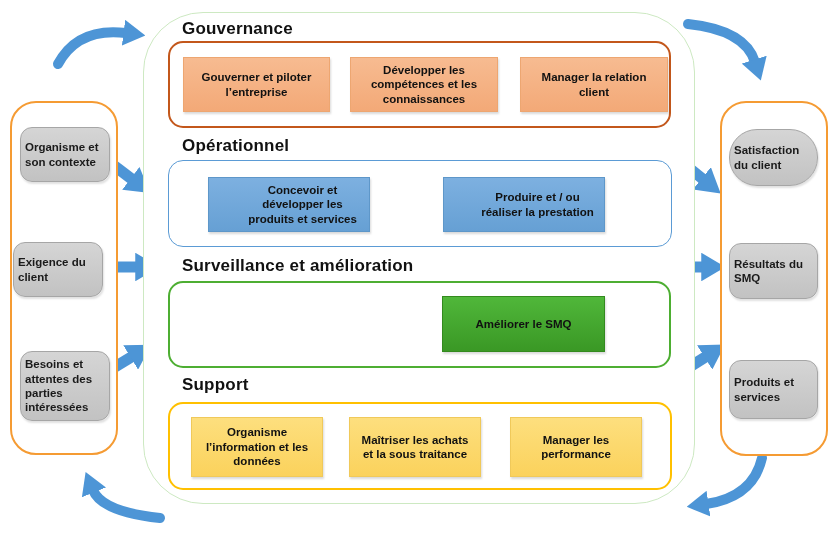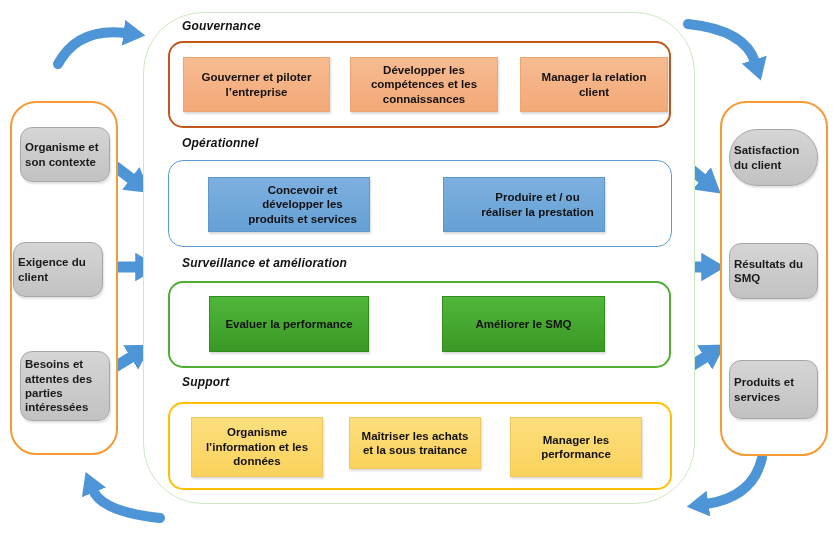--- a/index.html
+++ b/index.html
@@ -13,21 +13,21 @@
   .io-box{
     background:linear-gradient(#d5d5d5,#c2c2c2);
     border:1.5px solid #A6A6A6;border-radius:12px;
     display:flex;align-items:center;justify-content:center;text-align:left;
     font-weight:bold;font-size:11.5px;line-height:1.25;color:#1a1a1a;padding:3px 4px;
     box-shadow:1px 2px 2px rgba(0,0,0,.12);
   }
   
   .process-area{border:1.5px solid #CDE9C2;border-radius:60px;background:#fff;}
   .section-title{
-    font-style:italic;font-weight:bold;font-size:12px;color:#111;
+    font-weight:bold;font-size:17px;color:#111;
     white-space:nowrap;letter-spacing:.2px;
   }
   .section-frame{border-radius:15px;background:#fff;}
   .frame-governance{border:2px solid #C3571B;}
   .frame-operational{border:1.5px solid #5B9BD5;}
   .frame-surveillance{border:2px solid #4DAE32;}
   .frame-support{border:2px solid #FFC000;}
   .proc-box{
     display:flex;align-items:center;justify-content:center;text-align:center;
     font-weight:bold;font-size:11.5px;line-height:1.25;color:#111;padding:3px 5px;
@@ -79,27 +79,26 @@
   <div class="abs proc-box box-governance" style="left:350px;top:57px;width:148px;height:55px;">Développer les compétences et les connaissances</div>
   <div class="abs proc-box box-governance" style="left:520px;top:57px;width:148px;height:55px;">Manager la relation client</div>
 
   <div class="abs section-title" style="left:182px;top:136px;">Opérationnel</div>
   <div class="abs section-frame frame-operational" style="left:168px;top:160px;width:504px;height:87px;"></div>
   <div class="abs proc-box box-operational" style="left:208px;top:177px;width:162px;height:55px;">Concevoir et développer les produits et services</div>
   <div class="abs proc-box box-operational" style="left:443px;top:177px;width:162px;height:55px;">Produire et / ou réaliser la prestation</div>
 
   <div class="abs section-title" style="left:182px;top:256px;">Surveillance et amélioration</div>
   <div class="abs section-frame frame-surveillance" style="left:168px;top:281px;width:503px;height:87px;"></div>
-  <div class="abs proc-box box-surveillance" style="left:209px;top:296px;width:160px;height:56px;">Evaluer la performance</div>
   <div class="abs proc-box box-surveillance" style="left:442px;top:296px;width:163px;height:56px;">Améliorer le SMQ</div>
 
   <div class="abs section-title" style="left:182px;top:375px;">Support</div>
   <div class="abs section-frame frame-support" style="left:168px;top:402px;width:504px;height:88px;"></div>
   <div class="abs proc-box box-support" style="left:191px;top:417px;width:132px;height:60px;">Organisme l’information et les données</div>
-  <div class="abs proc-box box-support" style="left:349px;top:417px;width:132px;height:52px;">Maîtriser les achats et la sous traitance</div>
+  <div class="abs proc-box box-support" style="left:349px;top:417px;width:132px;height:60px;">Maîtriser les achats et la sous traitance</div>
   <div class="abs proc-box box-support" style="left:510px;top:417px;width:132px;height:60px;">Manager les performance</div>
 
   <div class="abs io-col" style="left:720px;top:101px;width:108px;height:355px;"></div>
   <div class="abs io-box" style="left:729px;top:129px;width:89px;height:57px;border-radius:28px;">Satisfaction du client</div>
   <div class="abs io-box" style="left:729px;top:243px;width:89px;height:56px;">Résultats du SMQ</div>
   <div class="abs io-box" style="left:729px;top:360px;width:89px;height:59px;">Produits et services</div>
 
 </div>
 
 </body></html>

